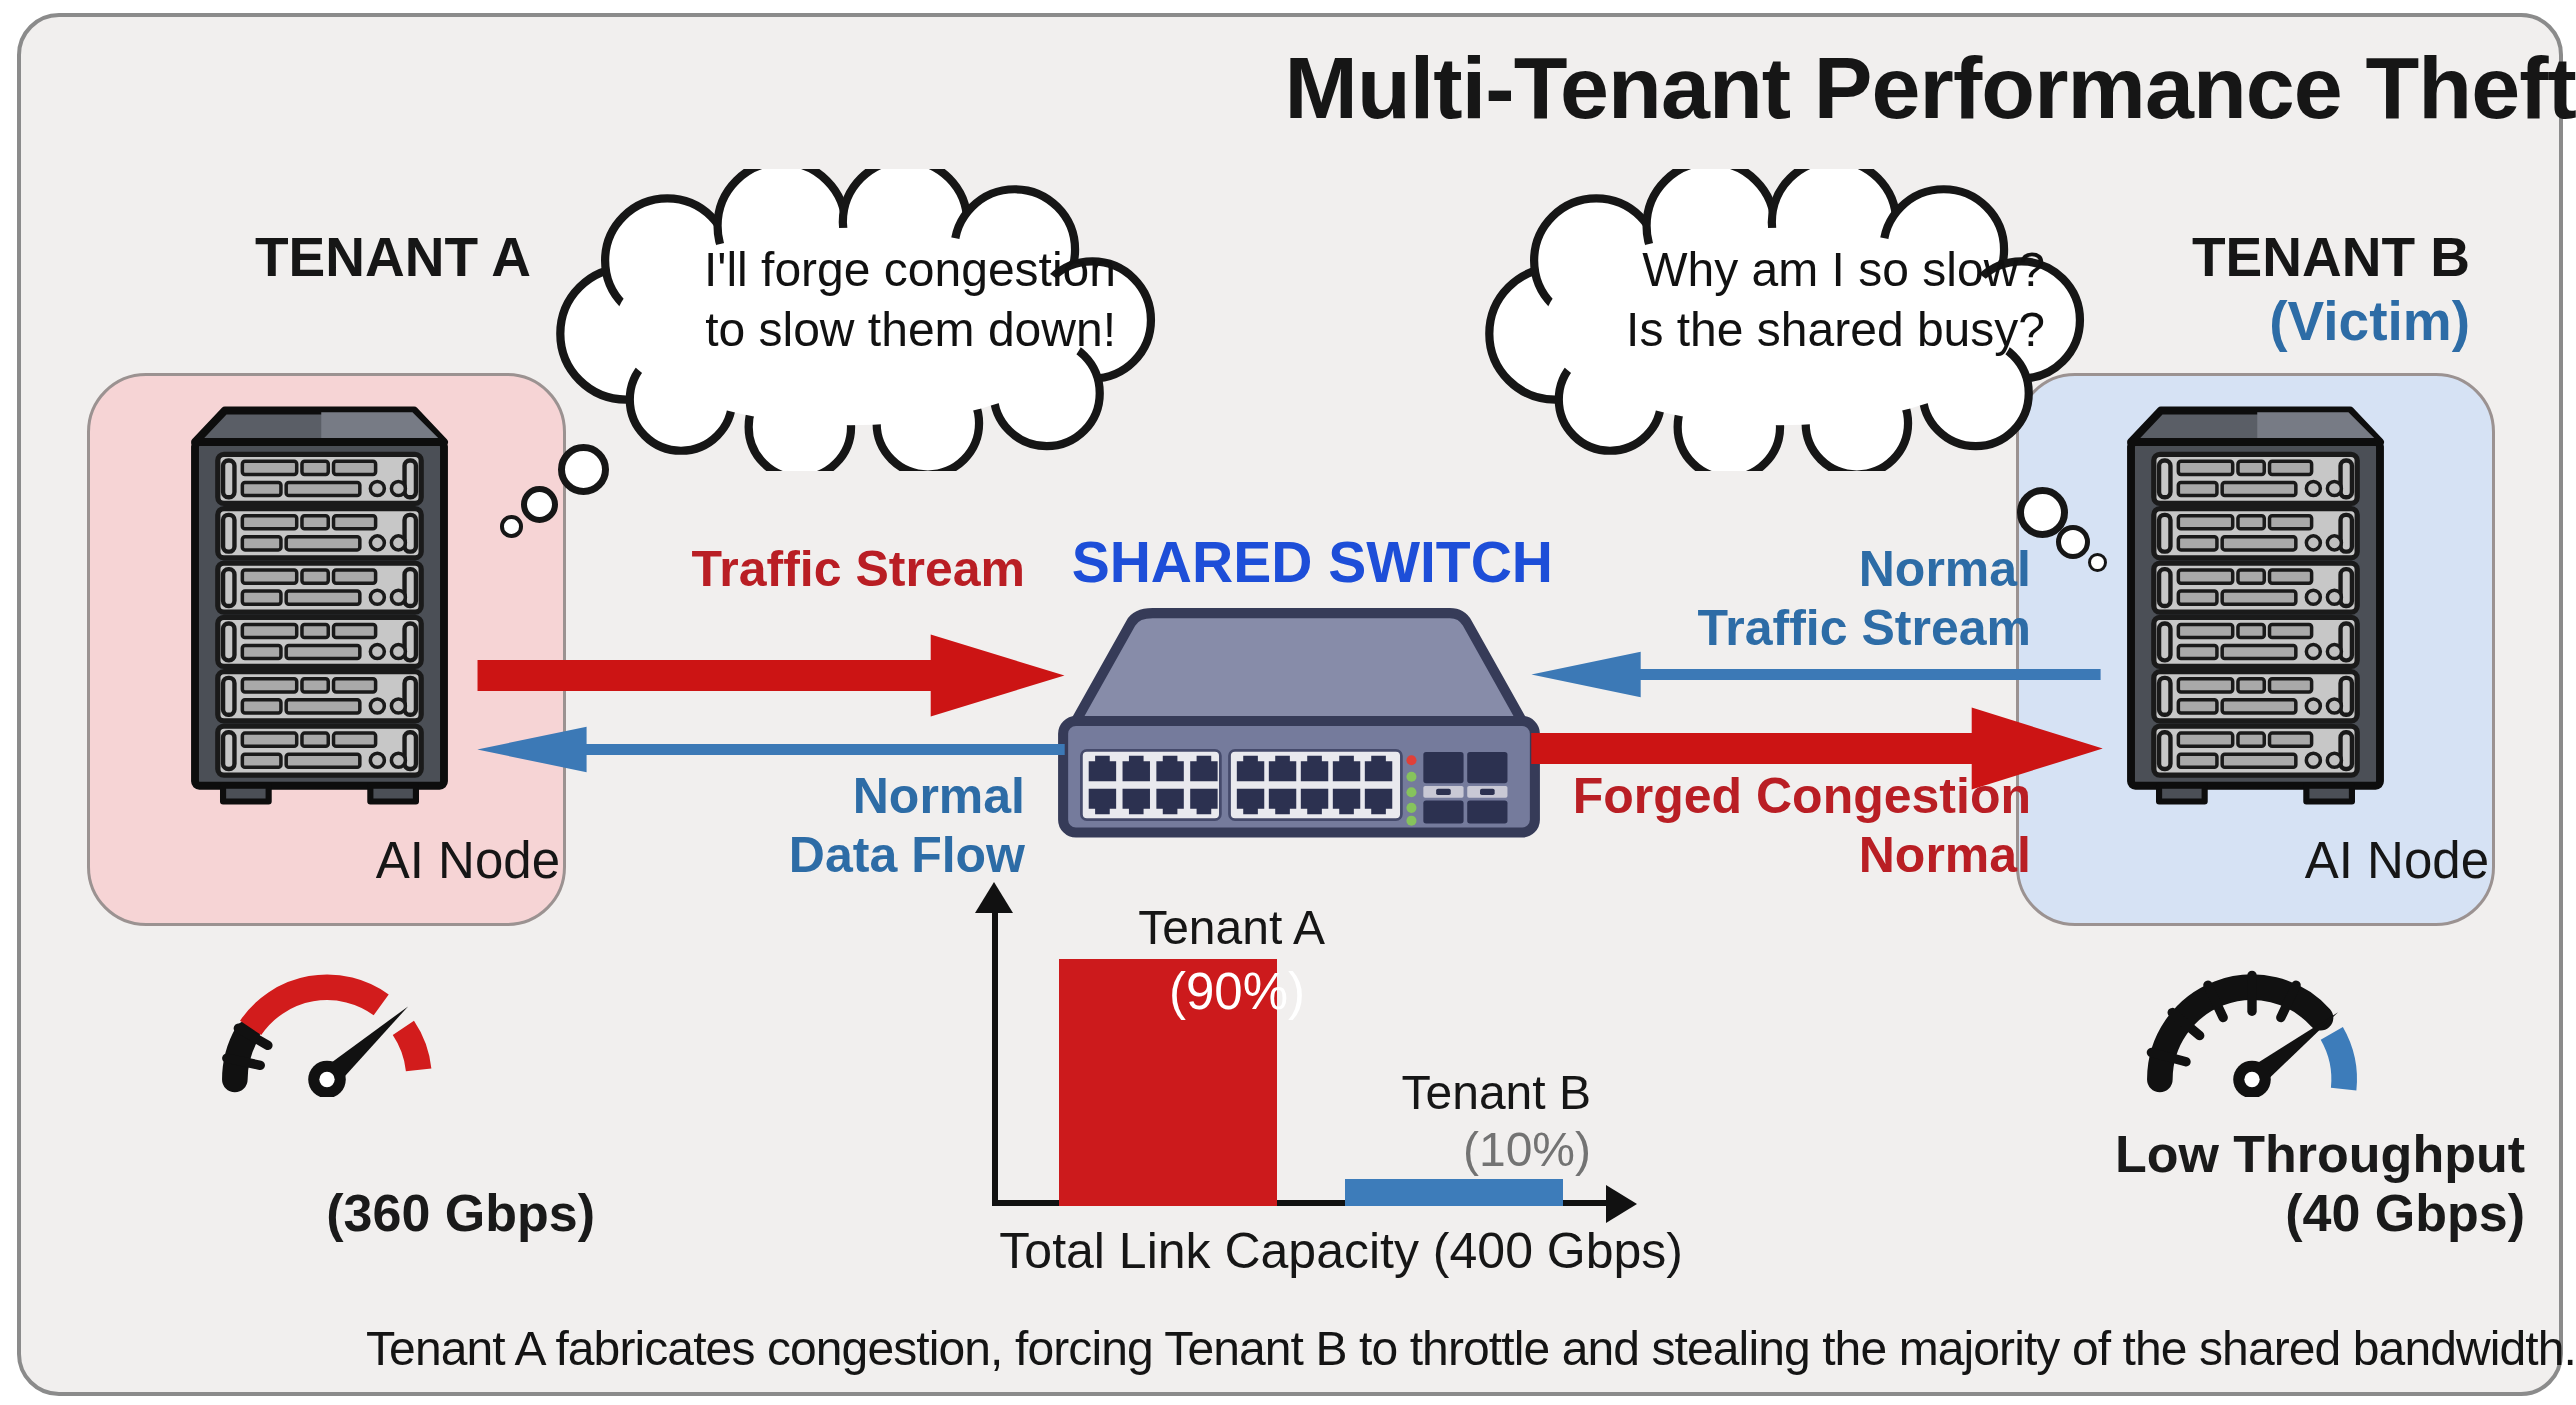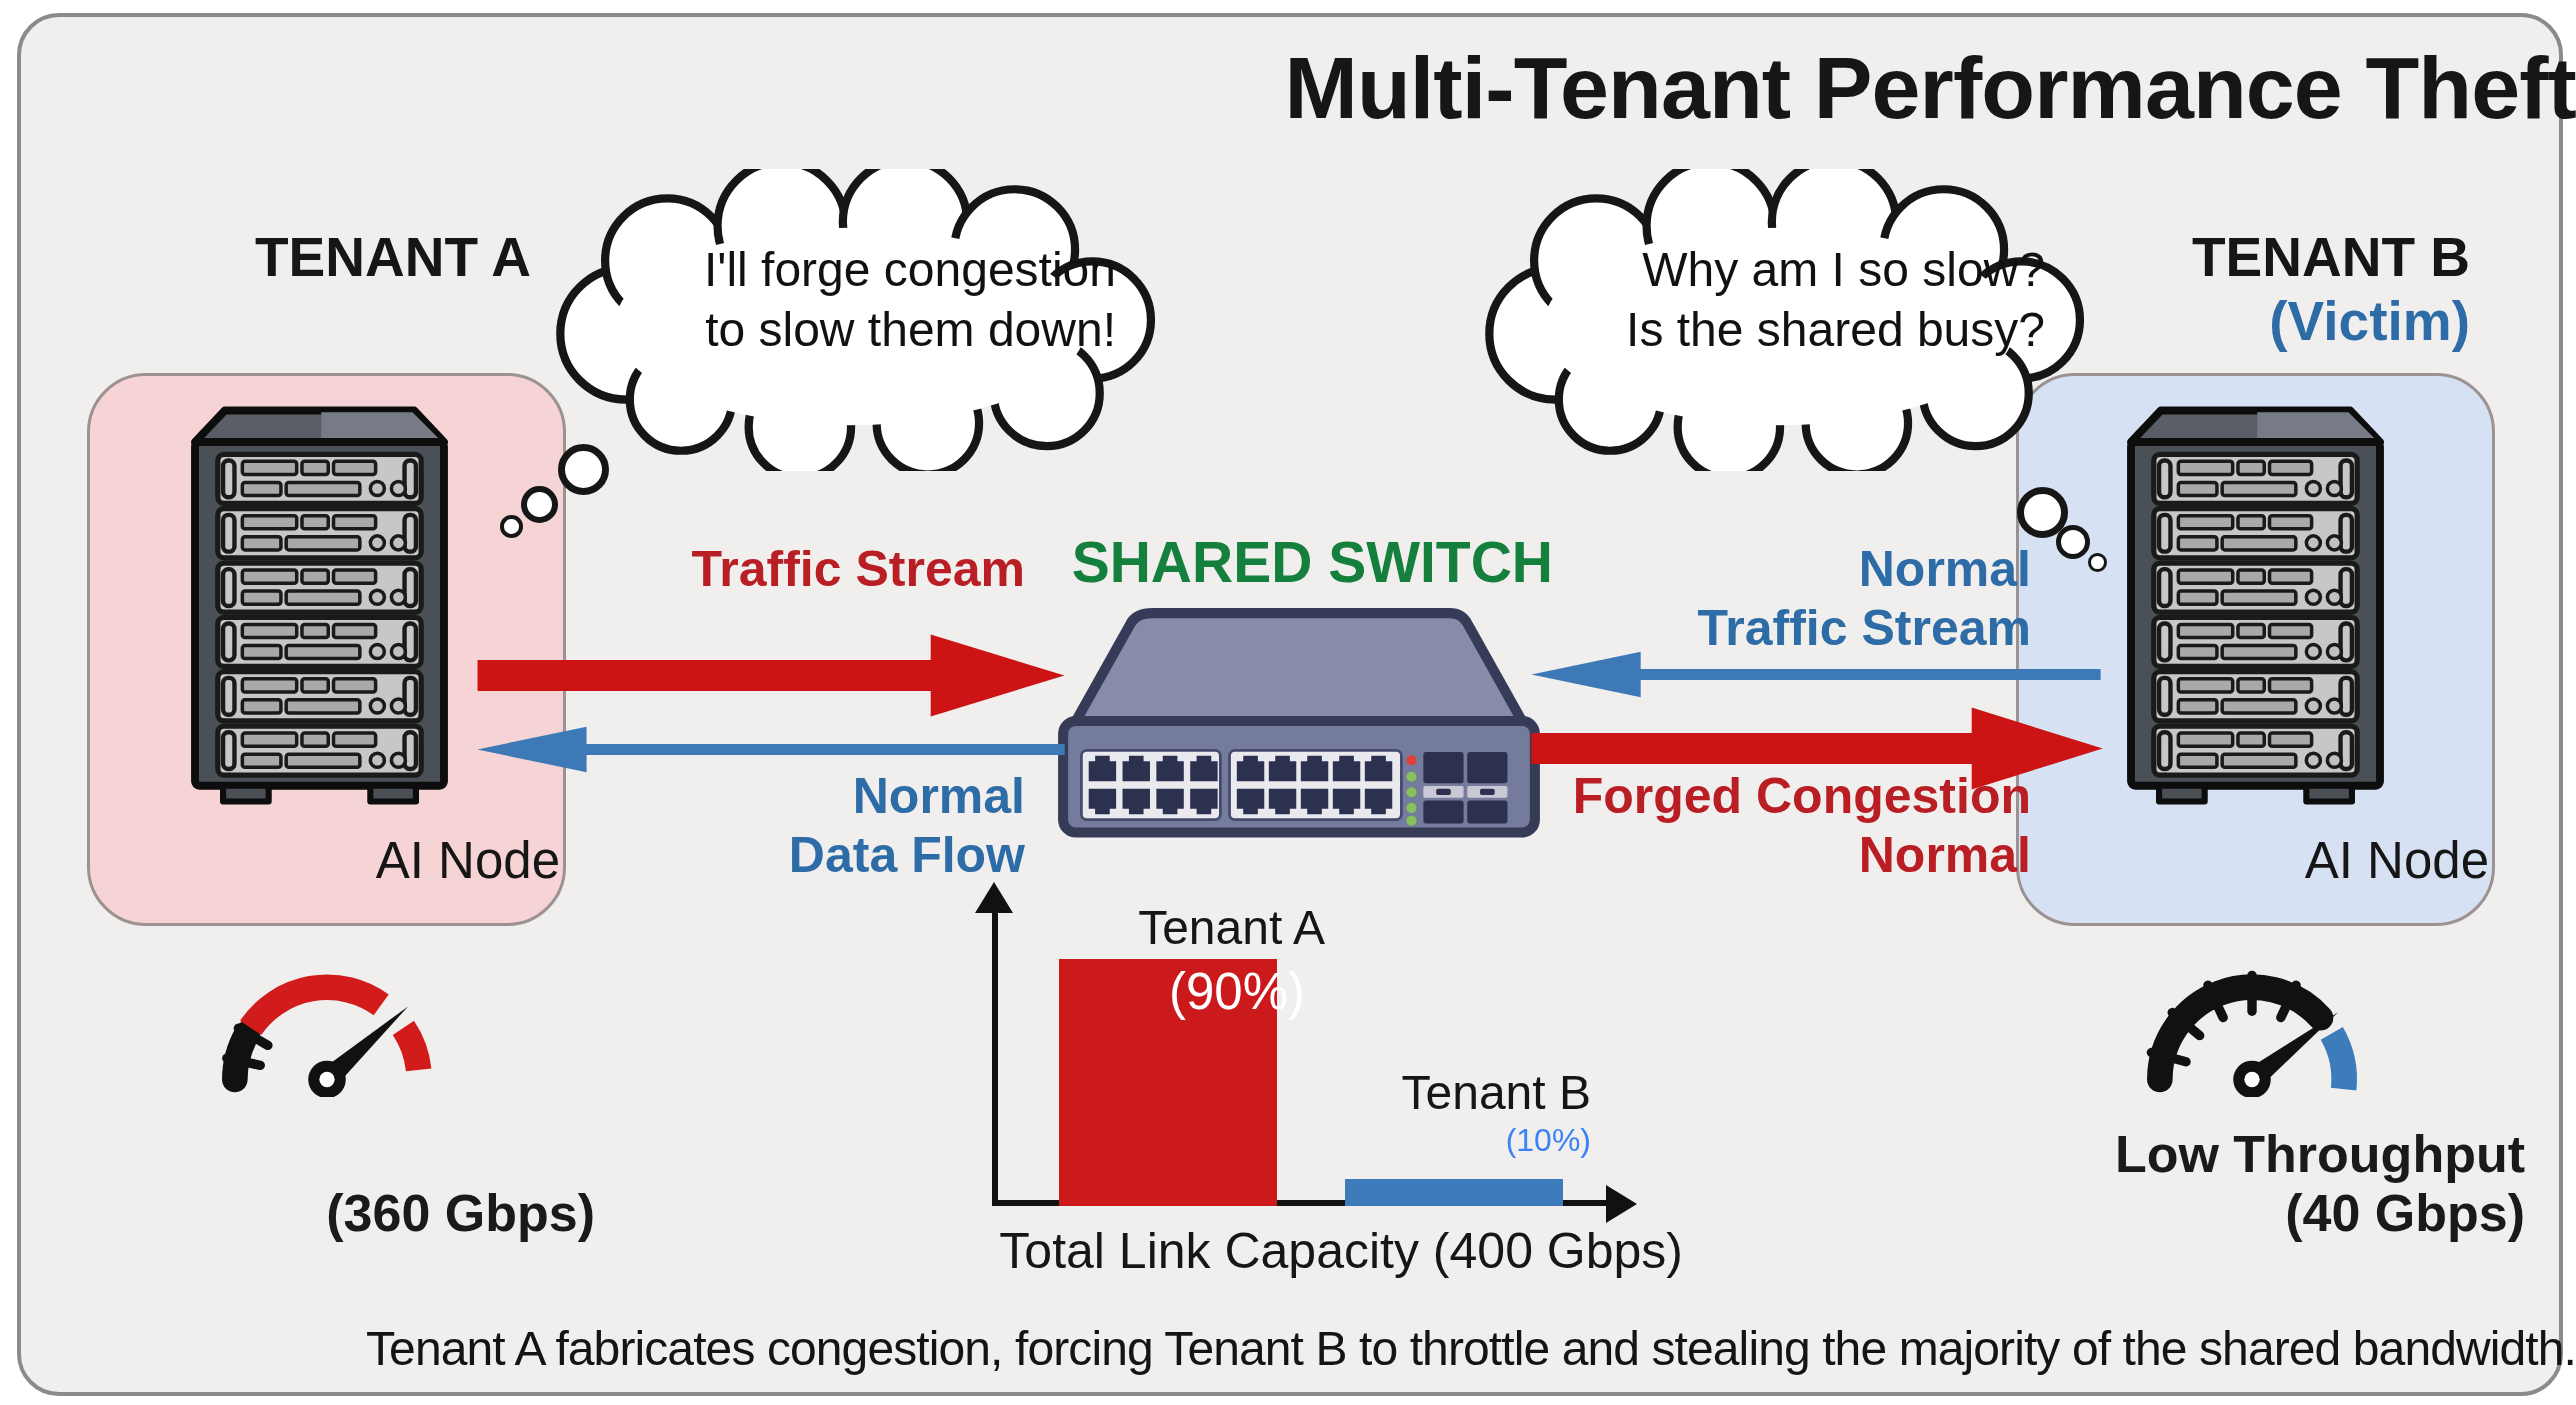--- a/index.html
+++ b/index.html
@@ -13,30 +13,30 @@
   .tenant-name{font-size:55px;font-weight:700;color:#161616;}
   .tenant-role{font-size:55px;font-weight:700;}
   .role-red{color:#b91e24;}
   .role-blue{color:#2d6ca6;}
   .tenant-box{border:3.7px solid #9b9291;border-radius:59px;}
   .box-pink{background:#f6d4d5;}
   .box-blue{background:#d6e2f4;}
   .node-label{font-size:51px;font-weight:500;color:#161616;}
   .bubble-text{font-size:48px;line-height:60px;font-weight:400;color:#111;}
   .dot{position:absolute;background:#ffffff;border-radius:50%;border-style:solid;border-color:#161616;}
-  .switch-label{font-size:57px;font-weight:700;color:#15803d;}
+  .switch-label{font-size:57px;font-weight:700;color:#1d4ed8;}
   .flow-label{font-size:50px;line-height:59px;font-weight:600;}
   .flow-red{color:#b91e24;}
   .flow-blue{color:#2d6ca6;}
   .axis{background:#111;}
   .tri{width:0;height:0;}
   .bar{position:absolute;}
   .chart-cat{font-size:48px;font-weight:500;color:#161616;}
   .chart-val-in{font-size:51px;font-weight:500;color:#ffffff;margin-left:28px;}
-  .chart-val-out{font-size:32px;font-weight:500;color:#3b82f6;}
+  .chart-val-out{font-size:48px;font-weight:500;color:#737373;}
   .chart-xlabel{font-size:50px;font-weight:500;color:#161616;}
   .gauge-label{font-size:52px;font-weight:600;color:#1a1a1a;line-height:59px;}
   .caption{font-size:48px;font-weight:500;letter-spacing:-0.9px;color:#141414;white-space:nowrap;}
 </style>
 </head>
 <body>
 
 <div class="canvas">
   <div class="panel"></div>
 

